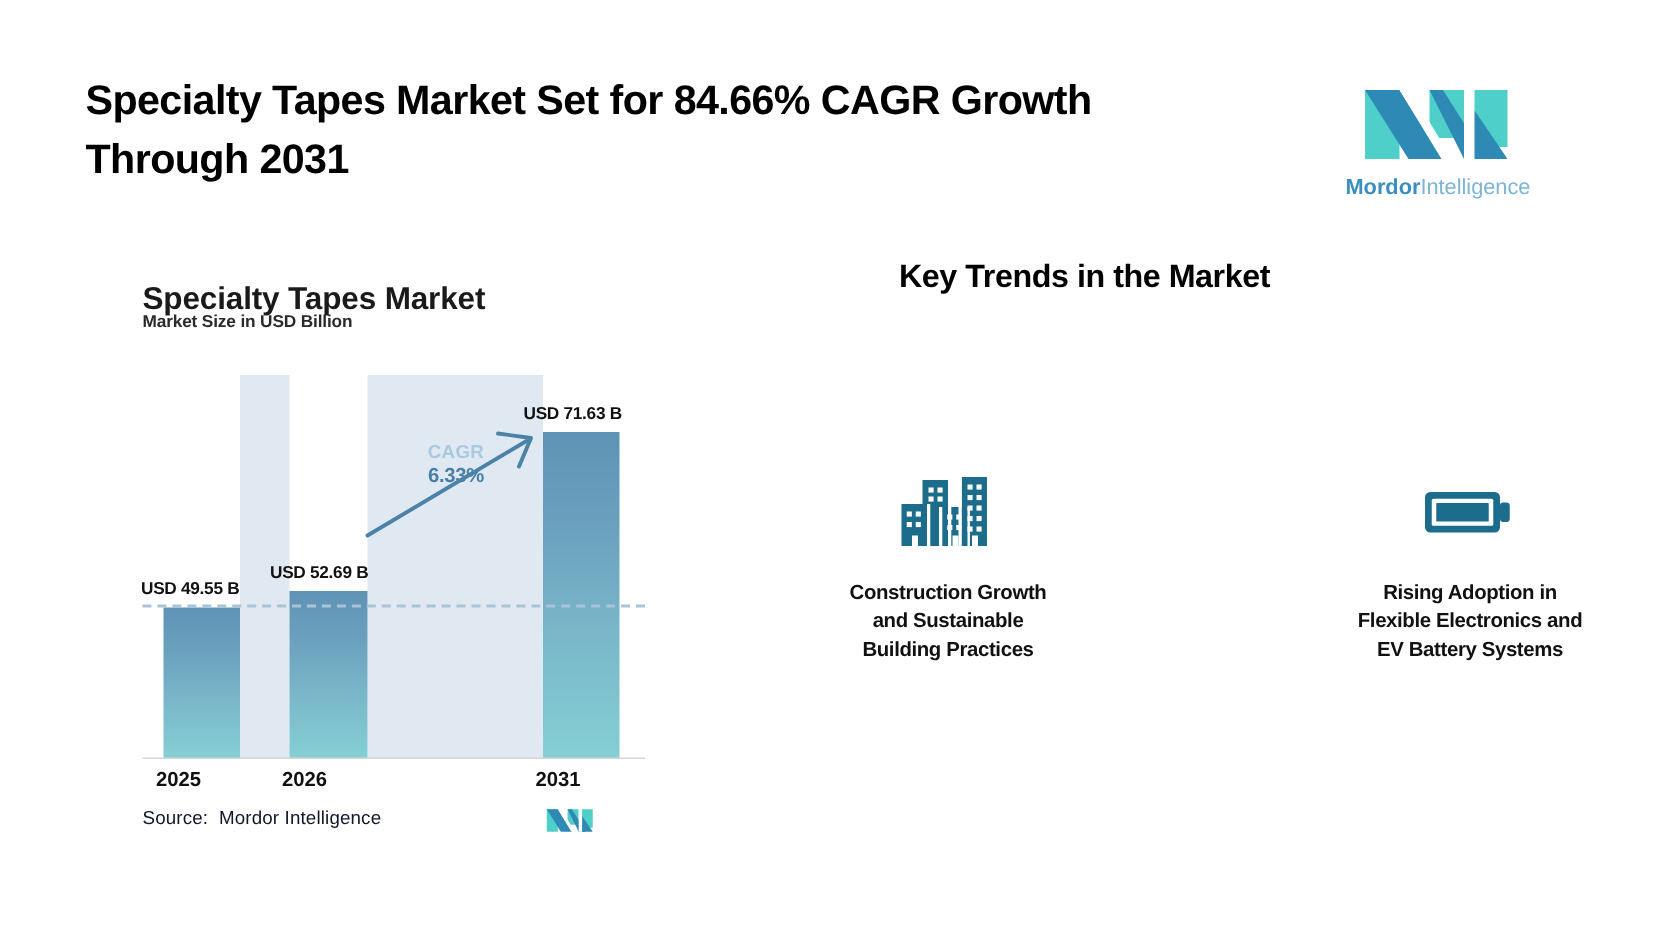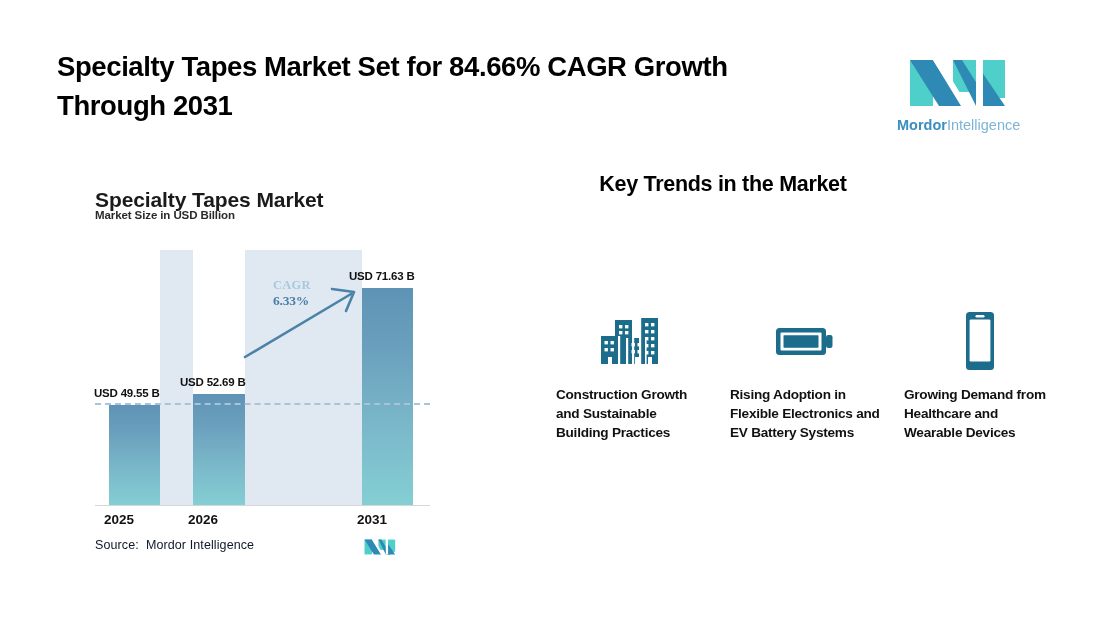--- a/index.html
+++ b/index.html
@@ -59,22 +59,22 @@
   .bar-label {
     position:absolute; font-size:11.5px; font-weight:bold;
     color:#111111; white-space:nowrap; letter-spacing:-0.2px;
   }
   .tick {
     position:absolute; font-size:13.5px; font-weight:bold;
     color:#111111; white-space:nowrap;
   }
 
   #cagr-box {
-    position:absolute; left:273px; top:278px; width:62px;
-    text-align:left; line-height:1.16;font-family:Liberation Serif, serif;
+    position:absolute; left:273px; top:294px; width:62px;
+    text-align:center; line-height:1.16;
   }
   #cagr-box .cagr-word { font-size:12.5px; font-weight:bold; color:#a8c9de; letter-spacing:0.2px; }
   #cagr-box .cagr-val  { font-size:13.5px; font-weight:bold; color:#477fa6; letter-spacing:-0.2px; }
 
   #arrow { position:absolute; left:240px; top:283px; width:125px; height:80px; }
 
   #source-row { position:absolute; left:95px; top:538px; width:335px; height:22px; }
   #source-text {
     position:absolute; left:0; top:0; font-size:12.5px;
     color:#0f172a; white-space:nowrap; letter-spacing:0.1px;
@@ -92,21 +92,21 @@
     position:absolute; left:556px; top:300px; width:500px;
     display:flex; justify-content:space-between; align-items:flex-start;
   }
   .trend-col {
     width:152px; display:flex; flex-direction:column; align-items:center;
   }
   .trend-icon-wrap {
     height:82px; display:flex; align-items:center; justify-content:center;
   }
   .trend-caption {
-    margin-top:4px; text-align:left;
+    margin-top:4px; text-align:center;
     font-size:13.6px; font-weight:bold; line-height:1.38;
     color:#111111; letter-spacing:-0.25px;
   }
 </style>
 </head>
 <body>
 
 <div id="headline">Specialty Tapes Market Set for 84.66% CAGR Growth Through 2031</div>
 
 <div id="brand">
@@ -254,23 +254,13 @@
       <svg width="64" height="44" viewBox="0 0 64 44">
         <rect x="2" y="9" width="50" height="27" rx="3.5" fill="#1c6c8b"></rect>
         <rect x="6.5" y="13.5" width="41" height="18" rx="1" fill="#ffffff"></rect>
         <rect x="9.5" y="16.3" width="35" height="12.4" rx="0.6" fill="#1c6c8b"></rect>
         <rect x="52" y="16" width="6.5" height="13" rx="2.2" fill="#1c6c8b"></rect>
       </svg>
     </div>
     <div class="trend-caption">Rising Adoption in Flexible Electronics and EV Battery Systems</div>
   </div>
 
-  <div class="trend-col">
-    <div class="trend-icon-wrap">
-      <svg width="42" height="62" viewBox="0 0 42 62">
-        <rect x="7" y="2" width="28" height="58" rx="3.5" fill="#1c6c8b"></rect>
-        <rect x="10.6" y="9.5" width="20.8" height="42" rx="1.2" fill="#ffffff"></rect>
-        <rect x="16.5" y="5" width="9" height="2.6" rx="1.3" fill="#ffffff"></rect>
-      </svg>
-    </div>
-    <div class="trend-caption">Growing Demand from Healthcare and Wearable Devices</div>
-  </div>
 </div>
 
 </body></html>

